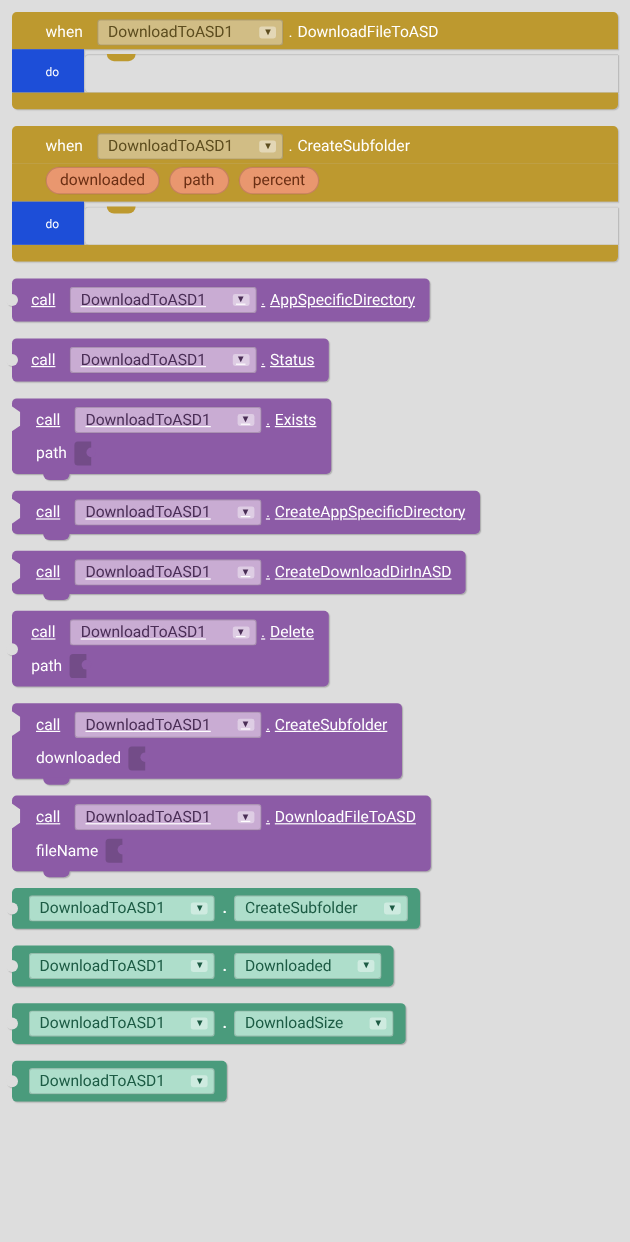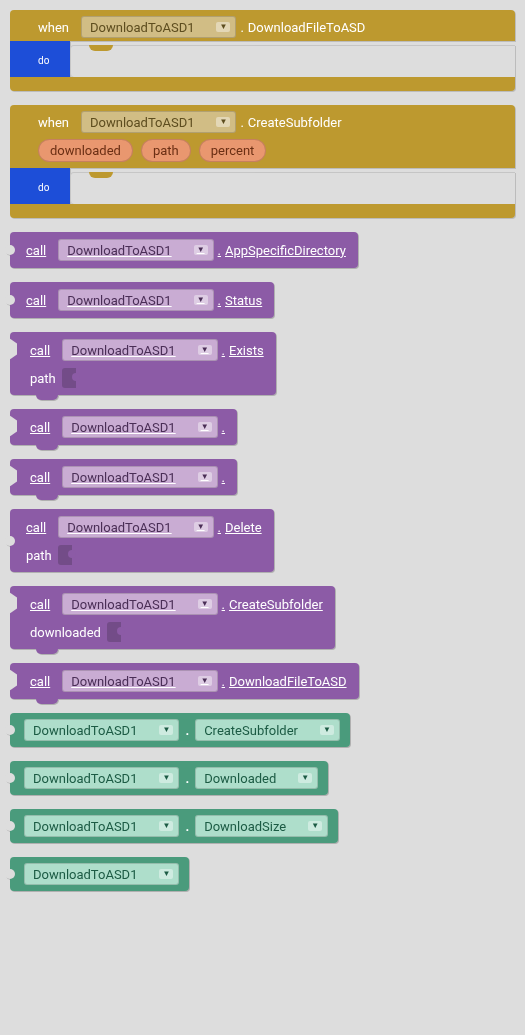--- a/index.html
+++ b/index.html
@@ -290,29 +290,31 @@
           <span class="arg-slot"></span>
         </div></div></div>
     <div class="block-container"><div class="call-block stmt"><div class="left-nub"></div><div class="row">
           <span>call</span>
           <span style="width: 4px;"></span>
           <span class="dd dd-purple">
             <span>DownloadToASD1</span>
             <span class="tri">▼</span>
           </span>
           <span>.</span>
-        </div></div></div>
-    <div class="block-container"><div class="call-block stmt"><div class="left-nub"></div><div class="row">
-          <span>call</span>
-          <span style="width: 4px;"></span>
-          <span class="dd dd-purple">
-            <span>DownloadToASD1</span>
-            <span class="tri">▼</span>
-          </span>
-          <span>.</span>
+          <span>CreateAppSpecificDirectory</span>
+        </div></div></div>
+    <div class="block-container"><div class="call-block stmt"><div class="left-nub"></div><div class="row">
+          <span>call</span>
+          <span style="width: 4px;"></span>
+          <span class="dd dd-purple">
+            <span>DownloadToASD1</span>
+            <span class="tri">▼</span>
+          </span>
+          <span>.</span>
+          <span>CreateDownloadDirInASD</span>
         </div></div></div>
     <div class="block-container"><div class="call-block expr-call"><div class="row">
           <span>call</span>
           <span style="width: 4px;"></span>
           <span class="dd dd-purple">
             <span>DownloadToASD1</span>
             <span class="tri">▼</span>
           </span>
           <span>.</span>
           <span>Delete</span>
@@ -335,20 +337,23 @@
         </div></div></div>
     <div class="block-container"><div class="call-block stmt"><div class="left-nub"></div><div class="row">
           <span>call</span>
           <span style="width: 4px;"></span>
           <span class="dd dd-purple">
             <span>DownloadToASD1</span>
             <span class="tri">▼</span>
           </span>
           <span>.</span>
           <span>DownloadFileToASD</span>
+        </div><div class="argrow">
+          <span>fileName</span>
+          <span class="arg-slot"></span>
         </div></div></div>
   </div>
 
 <div id="props-region">
     <div class="block-container"><div class="prop-block">
         <span class="dd dd-green">
           <span>DownloadToASD1</span>
           <span class="tri">▼</span>
         </span>
         <span class="dot">.</span>

